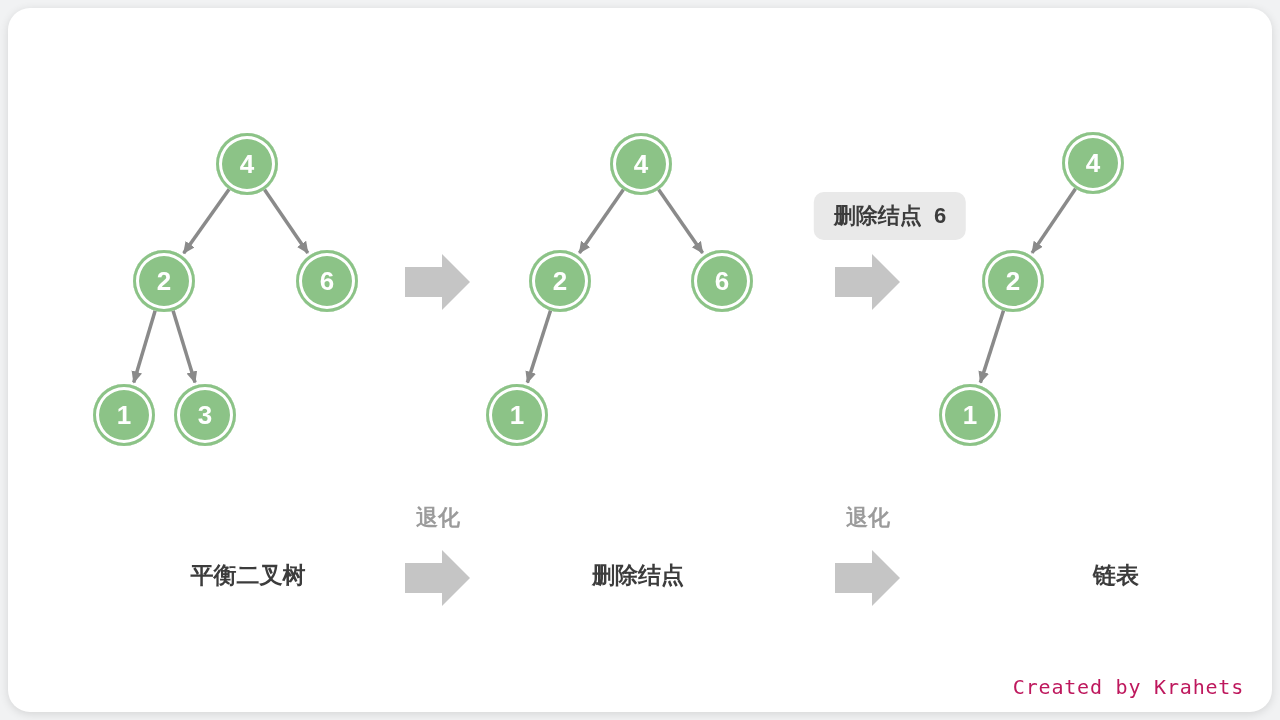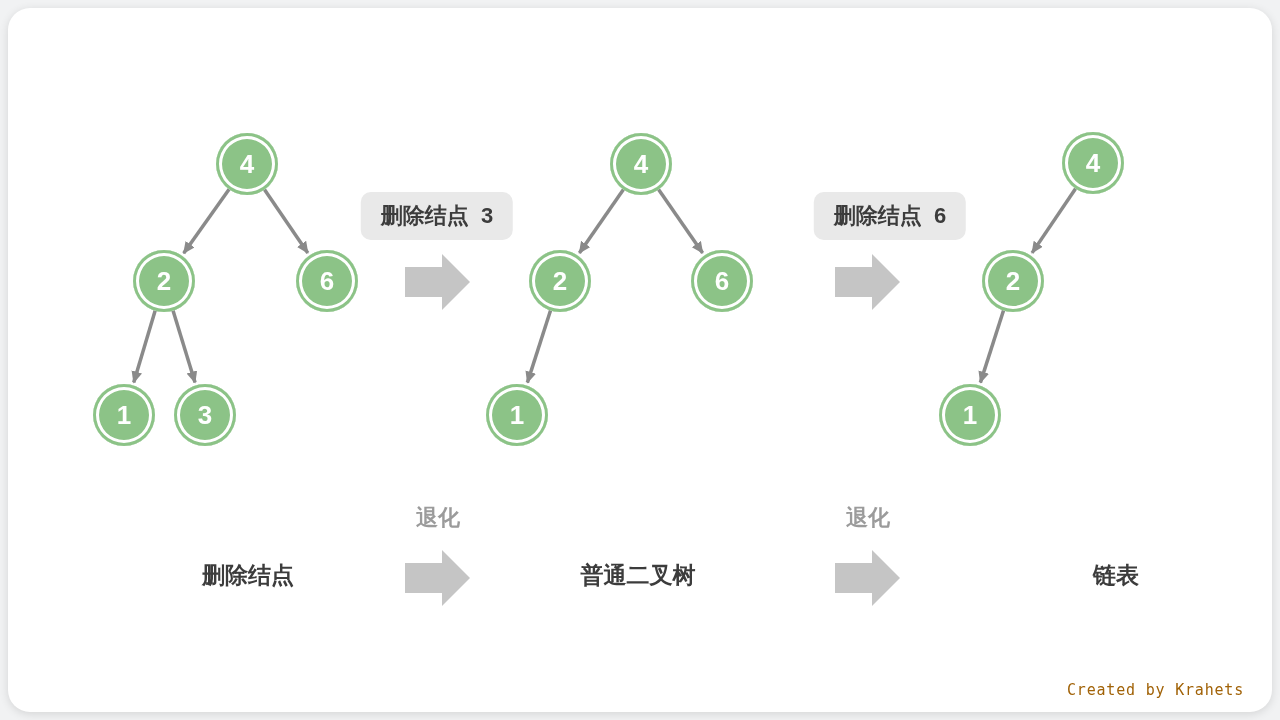--- a/index.html
+++ b/index.html
@@ -41,21 +41,21 @@
     text-align: right;
   }
   .tree-label {
     position: absolute; top: 575px; transform: translate(-50%, -50%);
     font-size: 23px; font-weight: bold; color: #3C3C3C;
     white-space: nowrap;
   }
   .watermark {
     position: absolute; right: 36px; bottom: 21px;
     font-family: "DejaVu Sans Mono", "Liberation Mono", monospace;
-    font-size: 15px; letter-spacing: 0.8px; color: #a16207;
+    font-size: 20px; letter-spacing: 0.8px; color: #be185d;
     white-space: nowrap;
   }
 </style>
 </head>
 <body>
 
 <div class="stage">
   <div class="card"></div>
 
   <svg class="overlay" width="1280" height="720">
@@ -95,24 +95,23 @@
       <div class="tree-node" style="left: 560px; top: 281px;">2</div>
       <div class="tree-node" style="left: 722px; top: 281px;">6</div>
       <div class="tree-node" style="left: 517px; top: 415px;">1</div>
     </div>
   <div>
       <div class="tree-node" style="left: 1093px; top: 163px;">4</div>
       <div class="tree-node" style="left: 1013px; top: 281px;">2</div>
       <div class="tree-node" style="left: 970px; top: 415px;">1</div>
     </div>
 
-  <div class="badge" style="left:437px;">删除结点  3</div>
   <div class="badge" style="left:866px;margin-left:24px;">删除结点  6</div>
 
   <div class="degrade-label" style="left:438px;">退化</div>
   <div class="degrade-label" style="left:868px;">退化</div>
 
-  <div class="tree-label" style="left:248px;">删除结点</div>
-  <div class="tree-label" style="left:638px;">普通二叉树</div>
+  <div class="tree-label" style="left:248px;">平衡二叉树</div>
+  <div class="tree-label" style="left:638px;">删除结点</div>
   <div class="tree-label" style="left:1116px;">链表</div>
 
   <div class="watermark">Created by Krahets</div>
 </div>
 
 </body></html>

